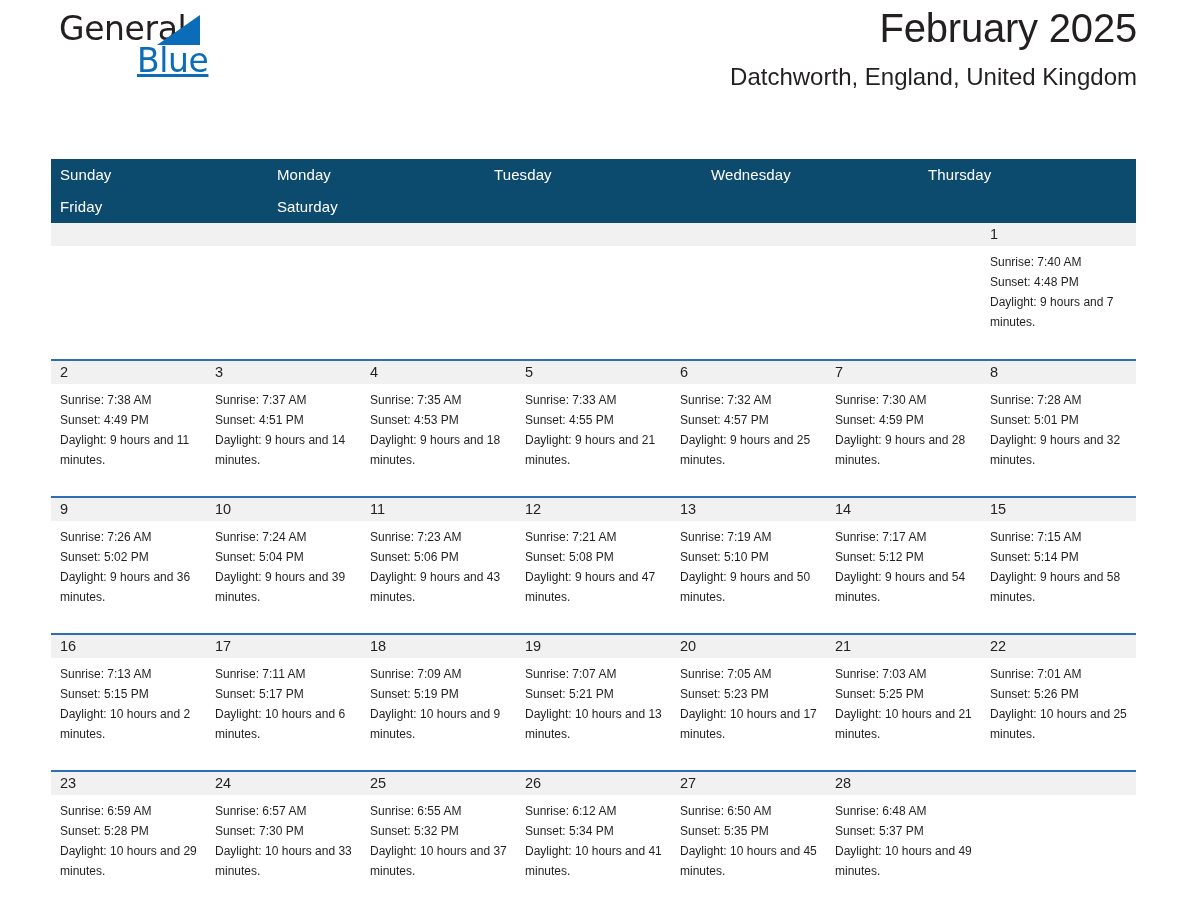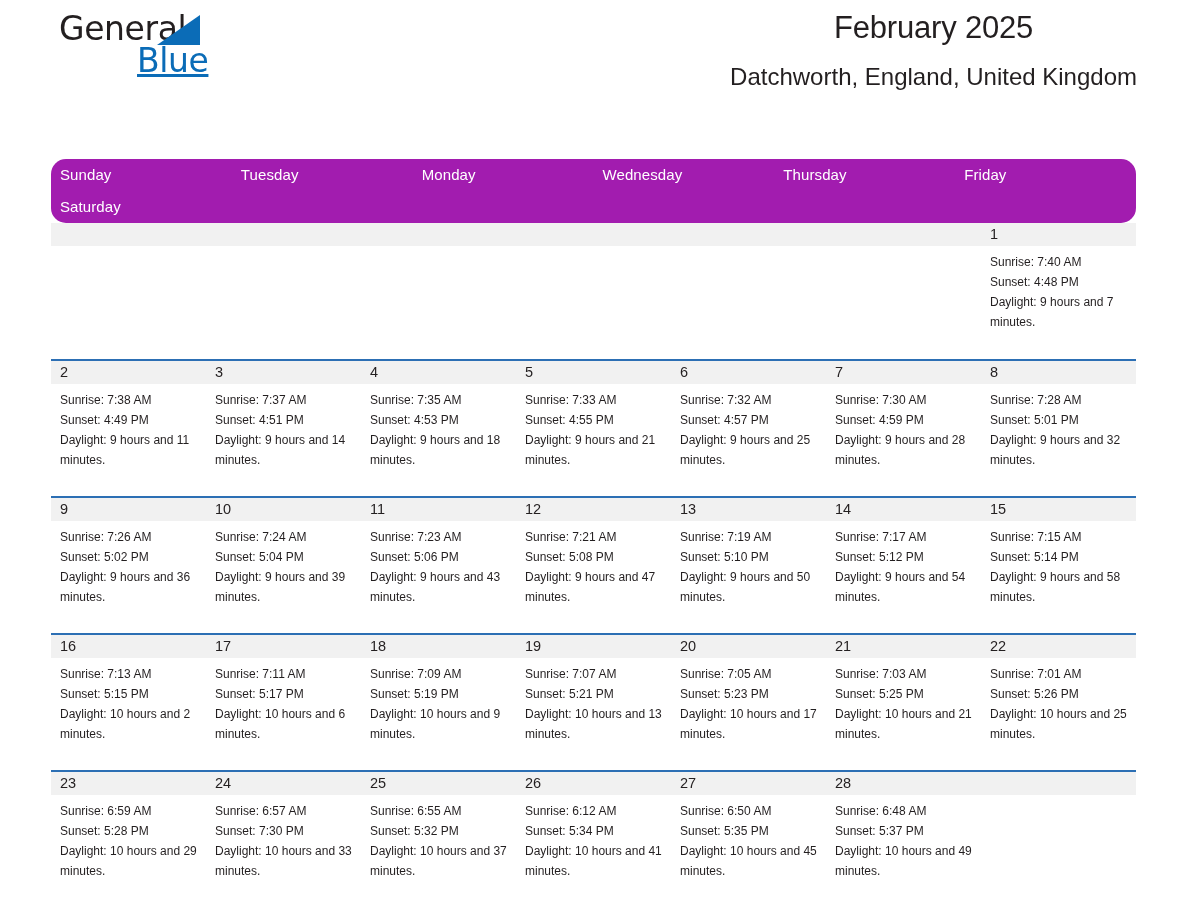--- a/index.html
+++ b/index.html
@@ -73,50 +73,48 @@
     text-decoration: underline;
   }
 
   .title-block {
     position: absolute;
     right: 0;
     top: 0;
     text-align: right;
   }
   .cal-title {
-    font-size: 31px;
+    font-size: 40px;
     line-height: 56px;
     font-weight: 400;
     color: #231f20;
     letter-spacing: -0.2px;
     white-space: nowrap;
-    text-align: center;
   }
   .cal-subtitle {
     margin-top: 6px;
     font-size: 24px;
     line-height: 30px;
     font-weight: 400;
     color: #231f20;
     white-space: nowrap;
   }
 
   
   .calendar {
     position: absolute;
     left: 51px;
     top: 159px;
     width: 1085px;
   }
 
   .weekdays {
     display: grid;
-    grid-template-columns: repeat(6, 1fr);
-    background: #a21caf;
-    border-radius: 15px;
+    grid-template-columns: repeat(5, 1fr);
+    background: #0c4a6e;
   }
   .weekday {
     color: #ffffff;
     font-size: 15px;
     line-height: 19px;
     padding: 6px 0 7px 9px;
     font-weight: 400;
     letter-spacing: 0.1px;
   }
 
@@ -176,22 +174,22 @@
       <div class="cal-title">February 2025</div>
       <div class="cal-subtitle">Datchworth, England, United Kingdom</div>
     </div>
 
   </div>
 
   <div class="calendar">
 
     <div class="weekdays">
       <div class="weekday">Sunday</div>
+      <div class="weekday">Monday</div>
       <div class="weekday">Tuesday</div>
-      <div class="weekday">Monday</div>
       <div class="weekday">Wednesday</div>
       <div class="weekday">Thursday</div>
       <div class="weekday">Friday</div>
       <div class="weekday">Saturday</div>
     </div>
 
     <div class="week first row1">
       <div class="day empty">
           <div class="daynum-band"></div>
           <div class="details">

